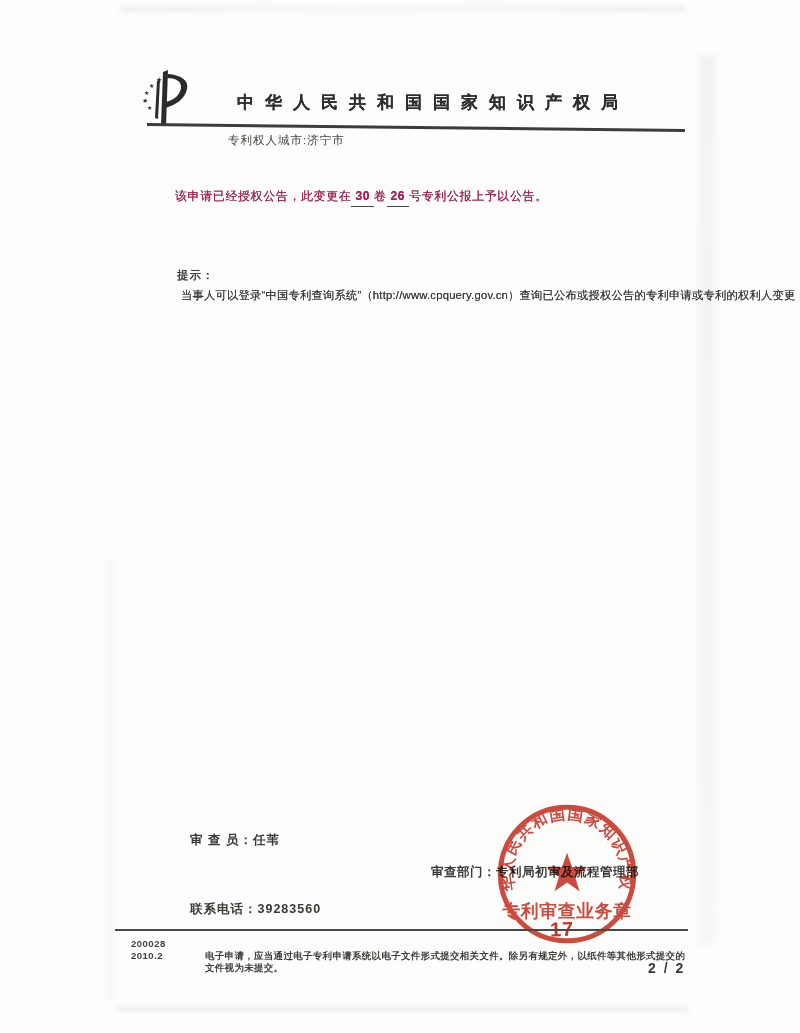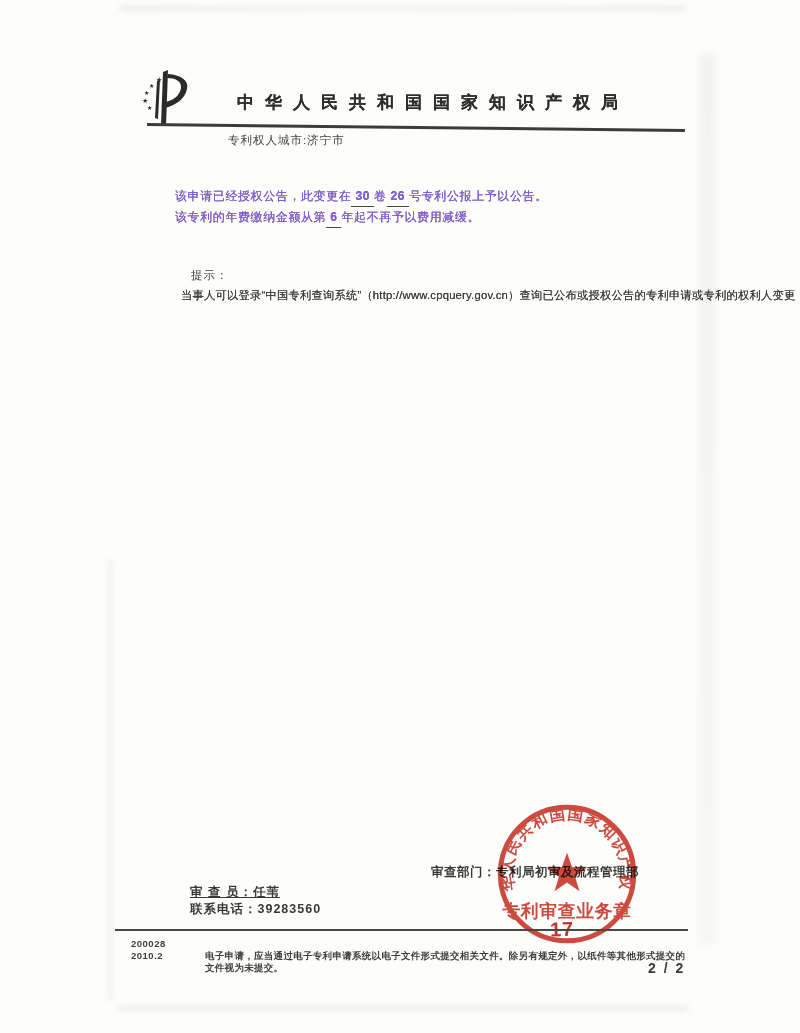--- a/index.html
+++ b/index.html
@@ -17,34 +17,34 @@
   .logo{position:absolute;left:142px;top:69px;width:50px;height:60px;}
   .agency-title{position:absolute;left:237px;top:91px;font-size:17px;font-weight:bold;
                 letter-spacing:11px;color:#2e2e2b;white-space:nowrap;
                 text-shadow:0 0 .4px #2e2e2b;}
   .header-rule{position:absolute;left:147px;top:123px;width:538px;height:2.5px;background:#3c3c39;
                transform:rotate(0.65deg);transform-origin:left center;}
   .patentee-city{position:absolute;left:228px;top:133px;font-size:11.5px;color:#45453f;
                  letter-spacing:1px;white-space:nowrap;}
 
   
-  .body-block{position:absolute;left:175px;top:186px;width:500px;font-size:12px;color:#8b5cf6;
+  .body-block{position:absolute;left:175px;top:186px;width:500px;font-size:12px;color:#be185d;
               letter-spacing:0.6px;line-height:20px;white-space:nowrap;text-shadow:0 0 .3px #45453f;}
   .uNum{display:inline-block;border-bottom:1px solid #45453f;padding:0 4px;font-weight:bold;}
 
   
-  .tips-label{position:absolute;left:177px;top:268px;font-size:11.5px;font-weight:normal;color:#3e3e39;letter-spacing:1px;margin-left:14px;}
+  .tips-label{position:absolute;left:177px;top:268px;font-size:11.5px;font-weight:bold;color:#3e3e39;letter-spacing:1px;}
   .tips-l1{position:absolute;left:181px;top:288px;width:520px;font-size:11.3px;color:#3e3e39;
            letter-spacing:0.2px;white-space:nowrap;text-shadow:0 0 .3px #3e3e39;}
   .tips-l2{position:absolute;left:145px;top:307px;width:520px;font-size:11.3px;color:#3e3e39;
            letter-spacing:0.4px;white-space:nowrap;text-shadow:0 0 .3px #3e3e39;}
 
   
   .signoff{position:absolute;left:0;top:0;font-size:12.5px;color:#3a3a35;}
-  .examiner{position:absolute;left:190px;top:884px;white-space:nowrap;font-weight:600;letter-spacing:1px;text-decoration:underline;}
+  .examiner{position:absolute;left:190px;top:832px;white-space:nowrap;font-weight:600;letter-spacing:1px;}
   .department{position:absolute;left:431px;top:864px;white-space:nowrap;font-weight:600;letter-spacing:0.5px;}
   .phone{position:absolute;left:190px;top:901px;white-space:nowrap;font-weight:600;letter-spacing:1px;}
 
   
   .seal{position:absolute;left:496px;top:803px;width:142px;height:142px;opacity:.9;mix-blend-mode:multiply;}
   .seal-number{position:absolute;left:550px;top:918px;font-size:20px;font-weight:bold;color:#c43527;
                mix-blend-mode:multiply;letter-spacing:1px;transform:rotate(-2deg);}
 
   
   .footer-rule{position:absolute;left:115px;top:929px;width:573px;height:1.6px;background:#4a4a45;}
@@ -77,21 +77,20 @@
         <path d="M15,12 L18,10 L16,50 L13,49 Z"></path>
         <path d="M26,5 C40,6 47,12 45,20 C43,30 34,36 23,39 L24,33 C32,31 38,26 39,19 C40,12 33,9 25,9 Z"></path>
       </g>
     </svg>
     <div class="agency-title">中华人民共和国国家知识产权局</div>
     <div class="header-rule"></div>
     <div class="patentee-city">专利权人城市:济宁市</div>
 
     <div class="body-block">
       <div><span>该申请已经授权公告，此变更在</span><span class="uNum">30</span><span>卷</span><span class="uNum">26</span><span>号专利公报上予以公告。</span></div>
-      <div><span>该专利的年费缴纳金额从第</span><span class="uNum">6</span><span>年起不再予以费用减缓。</span></div>
     </div>
 
     <div class="tips-label">提示：</div>
     <div class="tips-l1">当事人可以登录“中国专利查询系统”（http://www.cpquery.gov.cn）查询已公布或授权公告的专利申请或专利的权利人变更</div>
 
     <div class="signoff">
       <div class="examiner"><span>审 查 员：</span><span>任苇</span></div>
       <div class="department"><span>审查部门：</span><span>专利局初审及流程管理部</span></div>
       <div class="phone"><span>联系电话：</span><span>39283560</span></div>
     </div>

